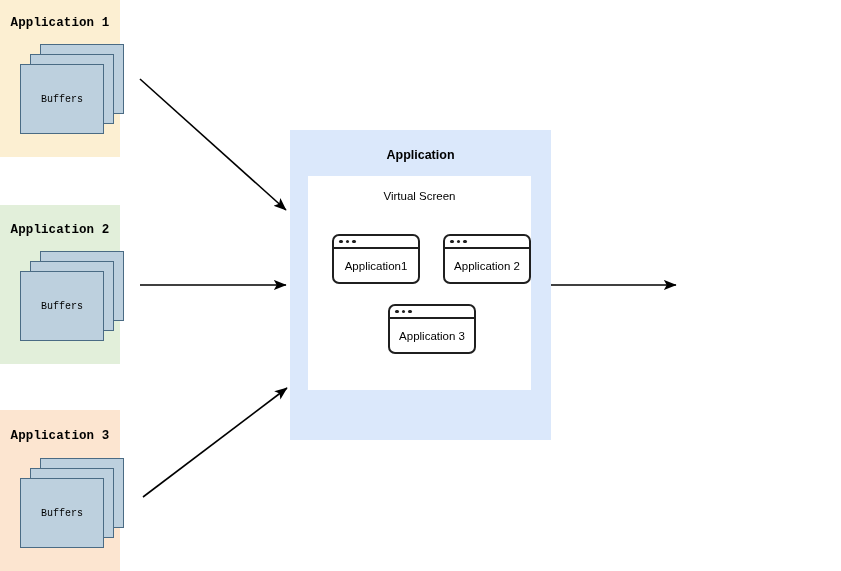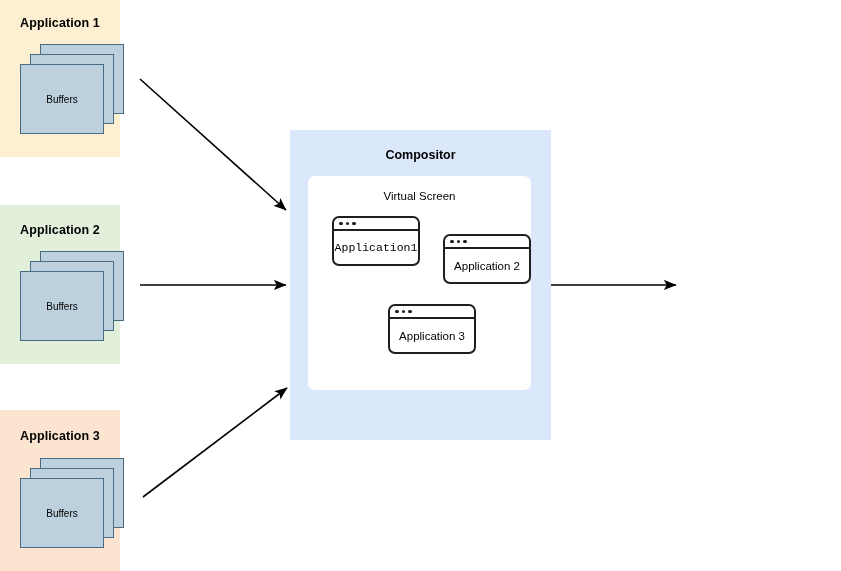--- a/index.html
+++ b/index.html
@@ -19,20 +19,21 @@
     background: #ffffff;
     overflow: hidden;
   }
 
   
   .app-panel {
     position: absolute;
     left: 0;
     width: 120px;
     box-sizing: border-box;
+    font-family: Liberation Mono, monospace;
   }
   .app-panel .app-title {
     position: absolute;
     left: 0;
     right: 0;
     text-align: center;
     font-size: 12.5px;
     font-weight: bold;
     color: #000000;
     letter-spacing: 0.1px;
@@ -87,21 +88,20 @@
     font-weight: bold;
     color: #000000;
   }
   #virtual-screen {
     position: absolute;
     left: 18px;
     top: 46px;
     width: 223px;
     height: 214px;
     background: #ffffff;
-    border-radius: 7px;
   }
   #virtual-screen-title {
     position: absolute;
     left: 0;
     right: 0;
     top: 14px;
     text-align: center;
     font-size: 11.5px;
     color: #000000;
   }
@@ -132,21 +132,21 @@
     background: #1f1f1f;
   }
   .win-body {
     height: calc(100% - 13px);
     display: flex;
     align-items: center;
     justify-content: center;
     font-size: 11.5px;
     color: #000000;
   }
-  #win-app1 { left: 24px;  top: 40px;  width: 88px; height: 50px; font-family: Liberation Mono, monospace; }
+  #win-app1 { left: 24px;  top: 58px;  width: 88px; height: 50px; }
   #win-app2 { left: 135px; top: 58px;  width: 88px; height: 50px; }
   #win-app3 { left: 80px;  top: 128px; width: 88px; height: 50px; }
 
   
   #display-group {
     position: absolute;
     left: 670px;
     top: 222px;
     width: 140px;
     height: 140px;
@@ -234,21 +234,21 @@
     <div class="app-title" style="top:19px;">Application 3</div>
     <div class="buffer-stack" style="left:20px; top:48px;">
       <div class="buffer-sheet s1"></div>
       <div class="buffer-sheet s2"></div>
       <div class="buffer-sheet s3"></div>
       <div class="buffer-label">Buffers</div>
     </div>
   </div>
 
   <div id="compositor">
-    <div id="compositor-title">Compositor</div>
+    <div id="compositor-title">Application</div>
 
     <div id="virtual-screen">
       <div id="virtual-screen-title">Virtual Screen</div>
 
       <div class="win" id="win-app1">
         <div class="win-bar">
           <span class="win-dot"></span>
           <span class="win-dot"></span>
           <span class="win-dot"></span>
         </div>

